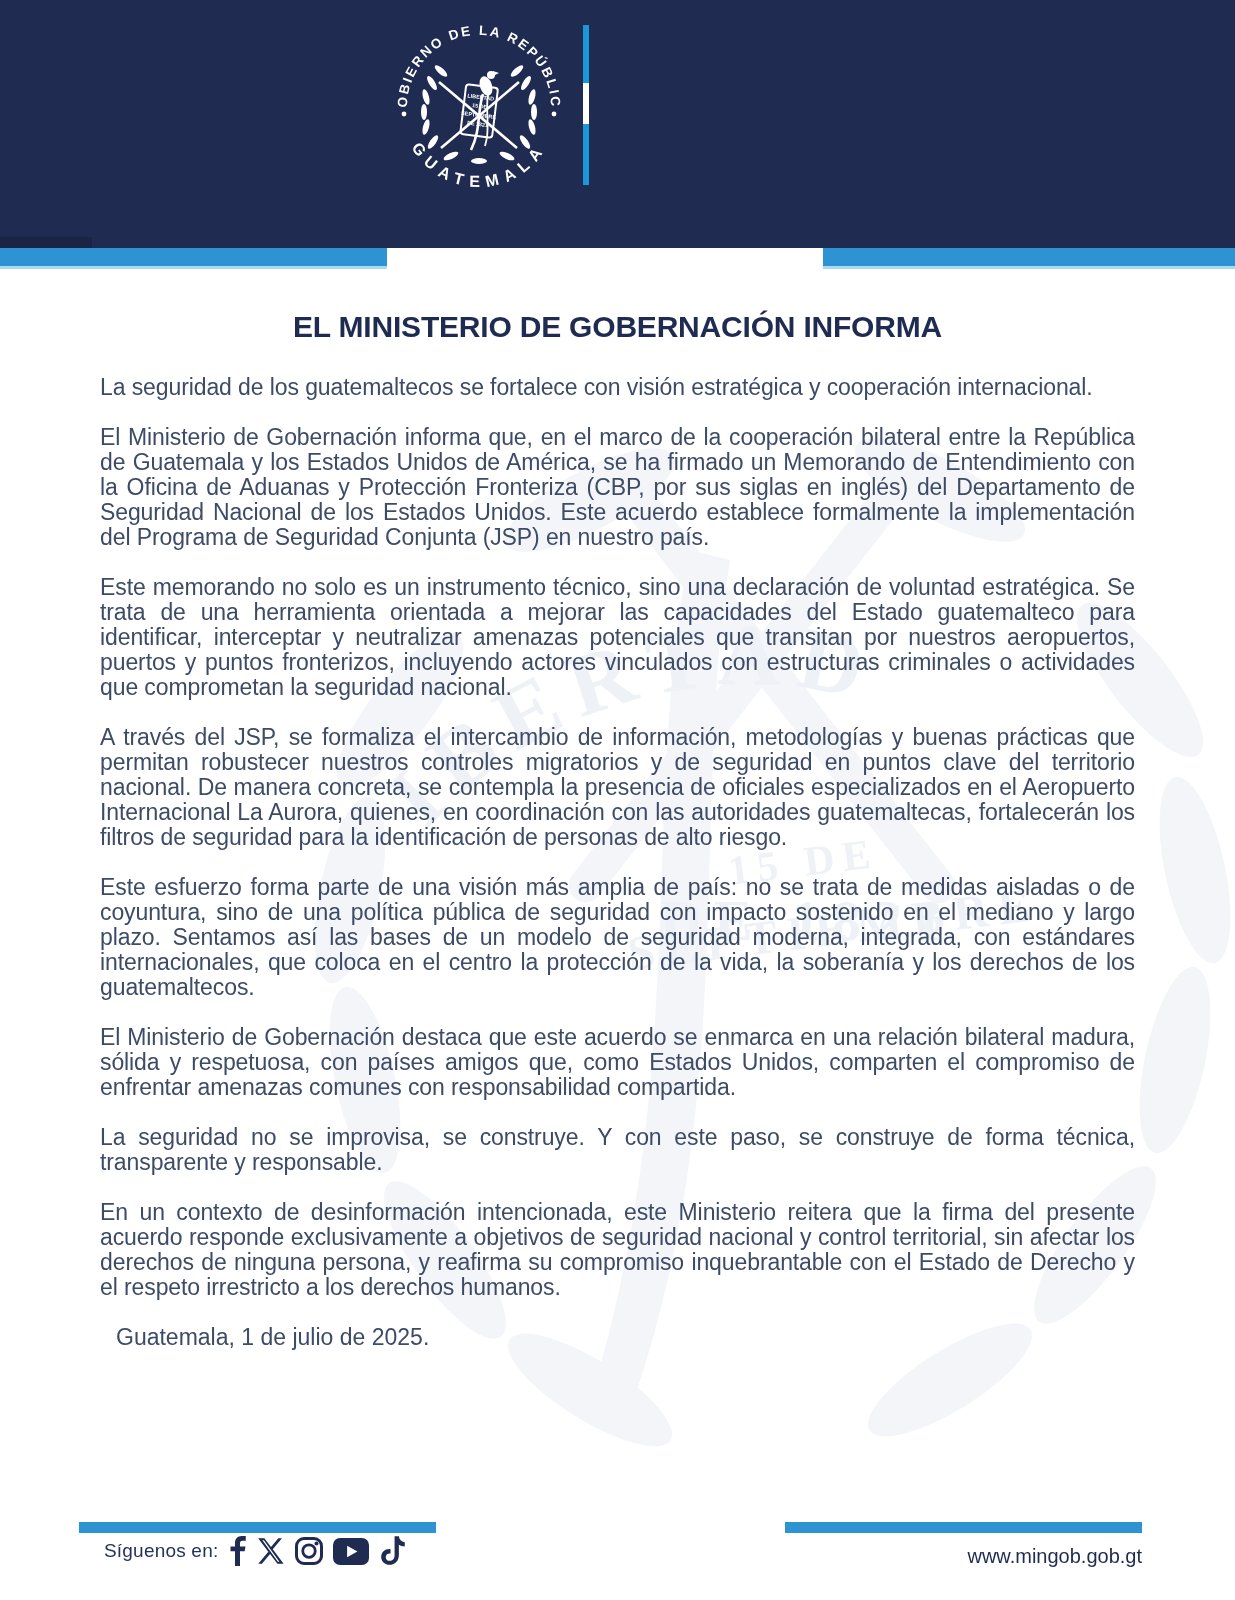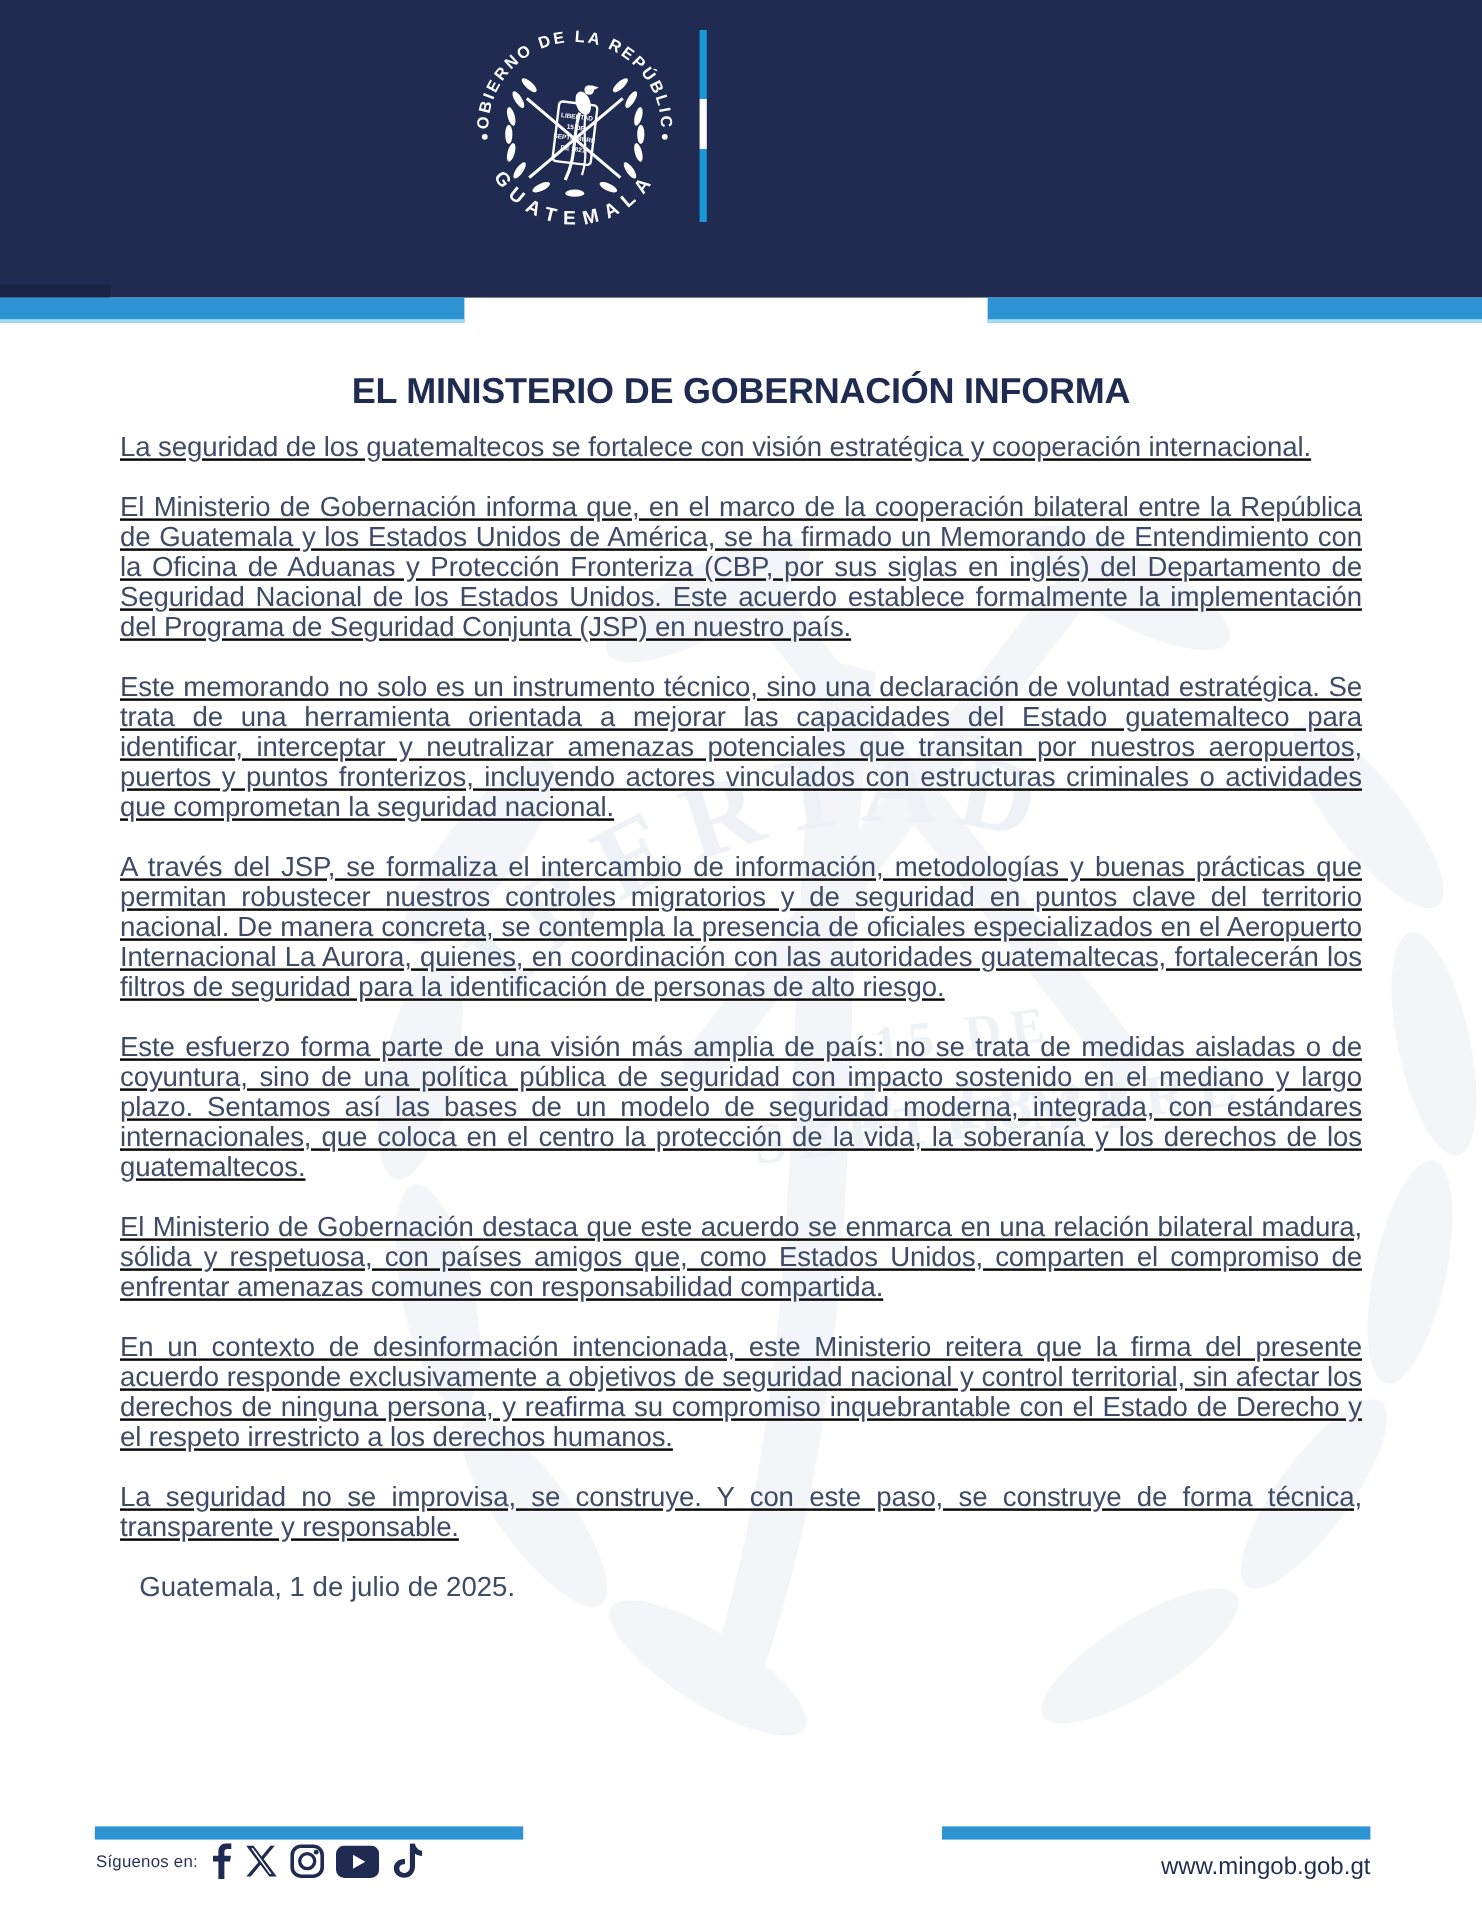--- a/index.html
+++ b/index.html
@@ -23,32 +23,32 @@
   .stripe-left  { left:0; width:387px; }
   .stripe-right { left:823px; width:412px; }
   
   .watermark { position:absolute; left:260px; top:380px; width:1000px; height:1190px; opacity:0.75; pointer-events:none; }
   
   .content { position:absolute; left:100px; top:296px; width:1035px; }
   .title {
     margin:14px 0 0 0; text-align:center; color:#1F2B50;
     font-size:30px; font-weight:700; letter-spacing:-0.2px;
   }
-  .body-text { margin-top:16px;text-decoration:underline; }
+  .body-text { margin-top:31px; }
   .para {
     margin:0 0 25px 0; font-size:23px; line-height:25px;
     text-align:justify; color:#3D4B66; letter-spacing:-0.1px;
   }
   .date-line { margin:16px; font-size:23px; line-height:25px; color:#3D4B66; }
   
   .bar { position:absolute; top:1522px; height:11px; background:#2D93D3; }
   .bar-left  { left:79px;  width:357px; }
   .bar-right { left:785px; width:357px; }
   .follow { position:absolute; left:80px; top:1536px; display:flex; align-items:center; gap:10px; }
-  .follow-label { font-size:14px; color:#25335A; letter-spacing:0.2px; }
+  .follow-label { font-size:19px; color:#25335A; letter-spacing:0.2px;margin-left:24px; }
   .social { display:flex; align-items:center; gap:9px; }
   .social svg { display:block; }
   .site {
     position:absolute; top:1545px; right:93px;
     font-size:20px; font-weight:400; color:#1F2B50;
   }
 </style>
 </head>
 <body>
 
@@ -154,22 +154,22 @@
 
   <div class="content">
     <h1 class="title">EL MINISTERIO DE GOBERNACIÓN INFORMA</h1>
     <div class="body-text">
         <p class="para">La seguridad de los guatemaltecos se fortalece con visión estratégica y cooperación internacional.</p>
         <p class="para">El Ministerio de Gobernación informa que, en el marco de la cooperación bilateral entre la República de Guatemala y los Estados Unidos de América, se ha firmado un Memorando de Entendimiento con la Oficina de Aduanas y Protección Fronteriza (CBP, por sus siglas en inglés) del Departamento de Seguridad Nacional de los Estados Unidos. Este acuerdo establece formalmente la implementación del Programa de Seguridad Conjunta (JSP) en nuestro país.</p>
         <p class="para">Este memorando no solo es un instrumento técnico, sino una declaración de voluntad estratégica. Se trata de una herramienta orientada a mejorar las capacidades del Estado guatemalteco para identificar, interceptar y neutralizar amenazas potenciales que transitan por nuestros aeropuertos, puertos y puntos fronterizos, incluyendo actores vinculados con estructuras criminales o actividades que comprometan la seguridad nacional.</p>
         <p class="para">A través del JSP, se formaliza el intercambio de información, metodologías y buenas prácticas que permitan robustecer nuestros controles migratorios y de seguridad en puntos clave del territorio nacional. De manera concreta, se contempla la presencia de oficiales especializados en el Aeropuerto Internacional La Aurora, quienes, en coordinación con las autoridades guatemaltecas, fortalecerán los filtros de seguridad para la identificación de personas de alto riesgo.</p>
         <p class="para">Este esfuerzo forma parte de una visión más amplia de país: no se trata de medidas aisladas o de coyuntura, sino de una política pública de seguridad con impacto sostenido en el mediano y largo plazo. Sentamos así las bases de un modelo de seguridad moderna, integrada, con estándares internacionales, que coloca en el centro la protección de la vida, la soberanía y los derechos de los guatemaltecos.</p>
         <p class="para">El Ministerio de Gobernación destaca que este acuerdo se enmarca en una relación bilateral madura, sólida y respetuosa, con países amigos que, como Estados Unidos, comparten el compromiso de enfrentar amenazas comunes con responsabilidad compartida.</p>
+        <p class="para">La seguridad no se improvisa, se construye. Y con este paso, se construye de forma técnica, transparente y responsable.</p>
         <p class="para">En un contexto de desinformación intencionada, este Ministerio reitera que la firma del presente acuerdo responde exclusivamente a objetivos de seguridad nacional y control territorial, sin afectar los derechos de ninguna persona, y reafirma su compromiso inquebrantable con el Estado de Derecho y el respeto irrestricto a los derechos humanos.</p>
-        <p class="para">La seguridad no se improvisa, se construye. Y con este paso, se construye de forma técnica, transparente y responsable.</p>
       </div>
     <p class="date-line">Guatemala, 1 de julio de 2025.</p>
   </div>
 
   <div class="bar bar-left"></div>
   <div class="bar bar-right"></div>
 
   <div class="follow">
     <span class="follow-label">Síguenos en:</span>
     <span class="social">

